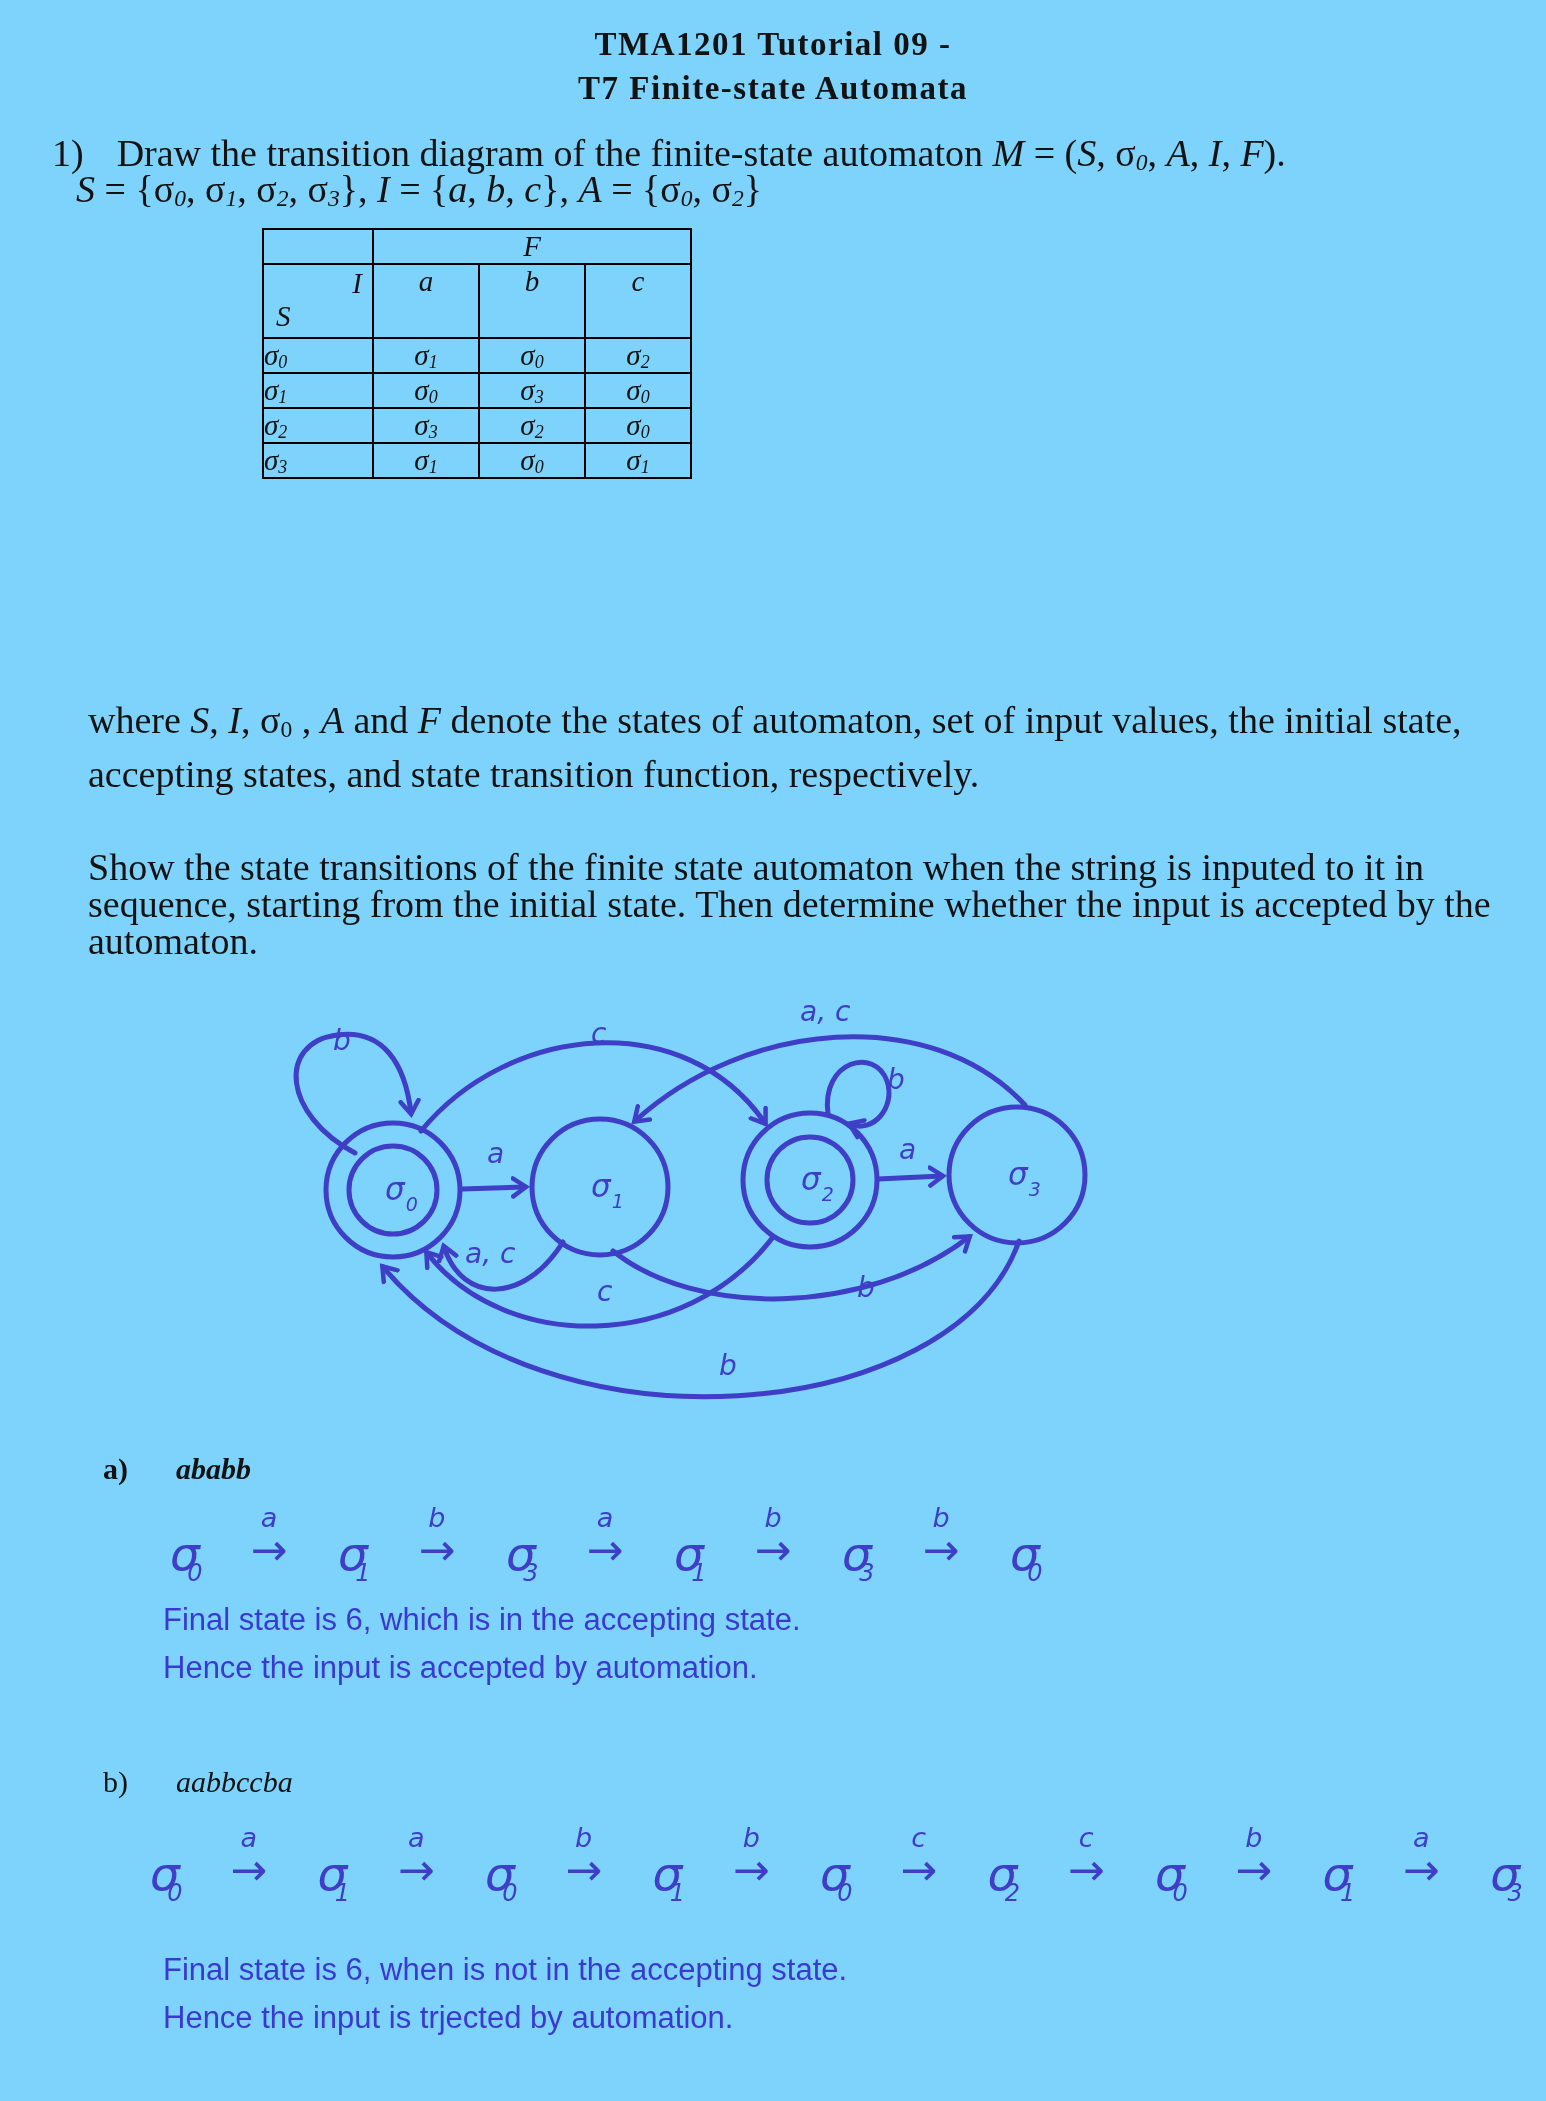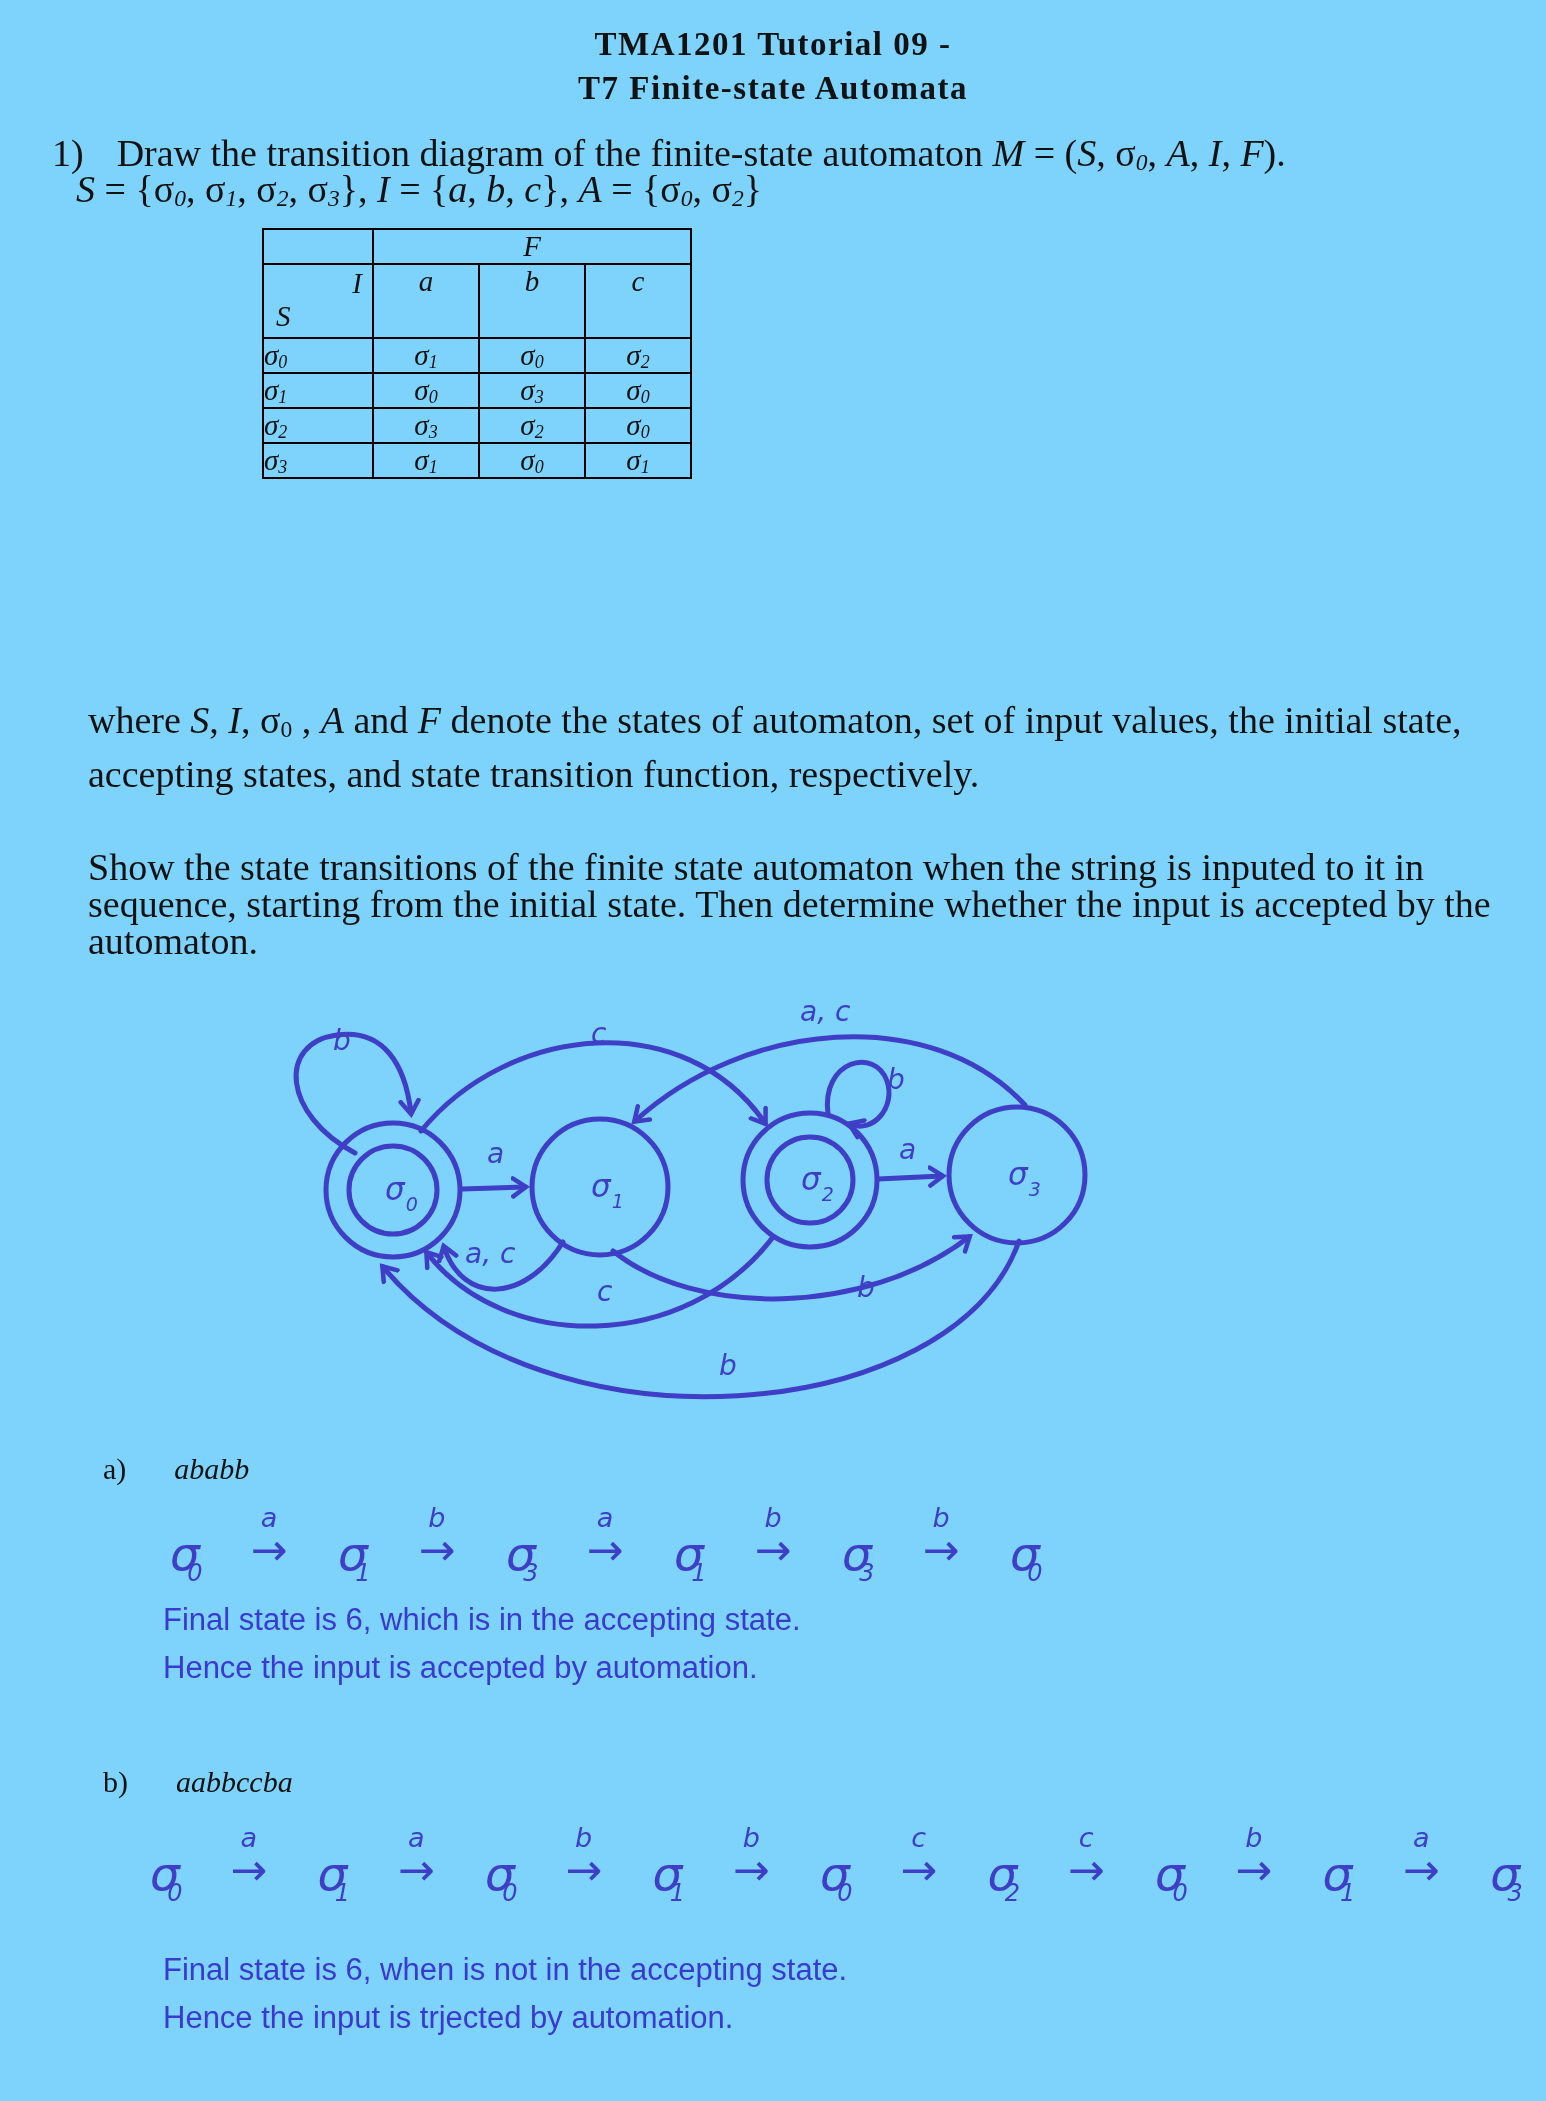--- a/index.html
+++ b/index.html
@@ -159,21 +159,21 @@
     <text x="240" y="308" class="edge-lbl">a, c</text>
     <text x="366" y="88" class="edge-lbl">c</text>
     <text x="575" y="66" class="edge-lbl">a, c</text>
     <text x="662" y="134" class="edge-lbl">b</text>
     <text x="674" y="204" class="edge-lbl">a</text>
     <text x="632" y="342" class="edge-lbl">b</text>
     <text x="372" y="346" class="edge-lbl">c</text>
     <text x="494" y="420" class="edge-lbl">b</text>
   </svg>
 
-  <div class="abs" style="left:103px;top:1452px;">
+  <div class="abs" style="left:103px;top:1452px;font-weight:bold;">
     <span class="part-label">a)</span>
     <span style="display:inline-block;width:40px;"></span>
     <span class="part-word">ababb</span>
   </div>
   <div class="abs hw-row" style="left:170px;top:1522px;width:870px;">
       <span class="hw-state"><span>σ</span><span class="hw-sub">0</span></span>
       <span class="hw-step">
         <span class="hw-letter">a</span>
         <span class="hw-arrow">→</span>
       </span>

